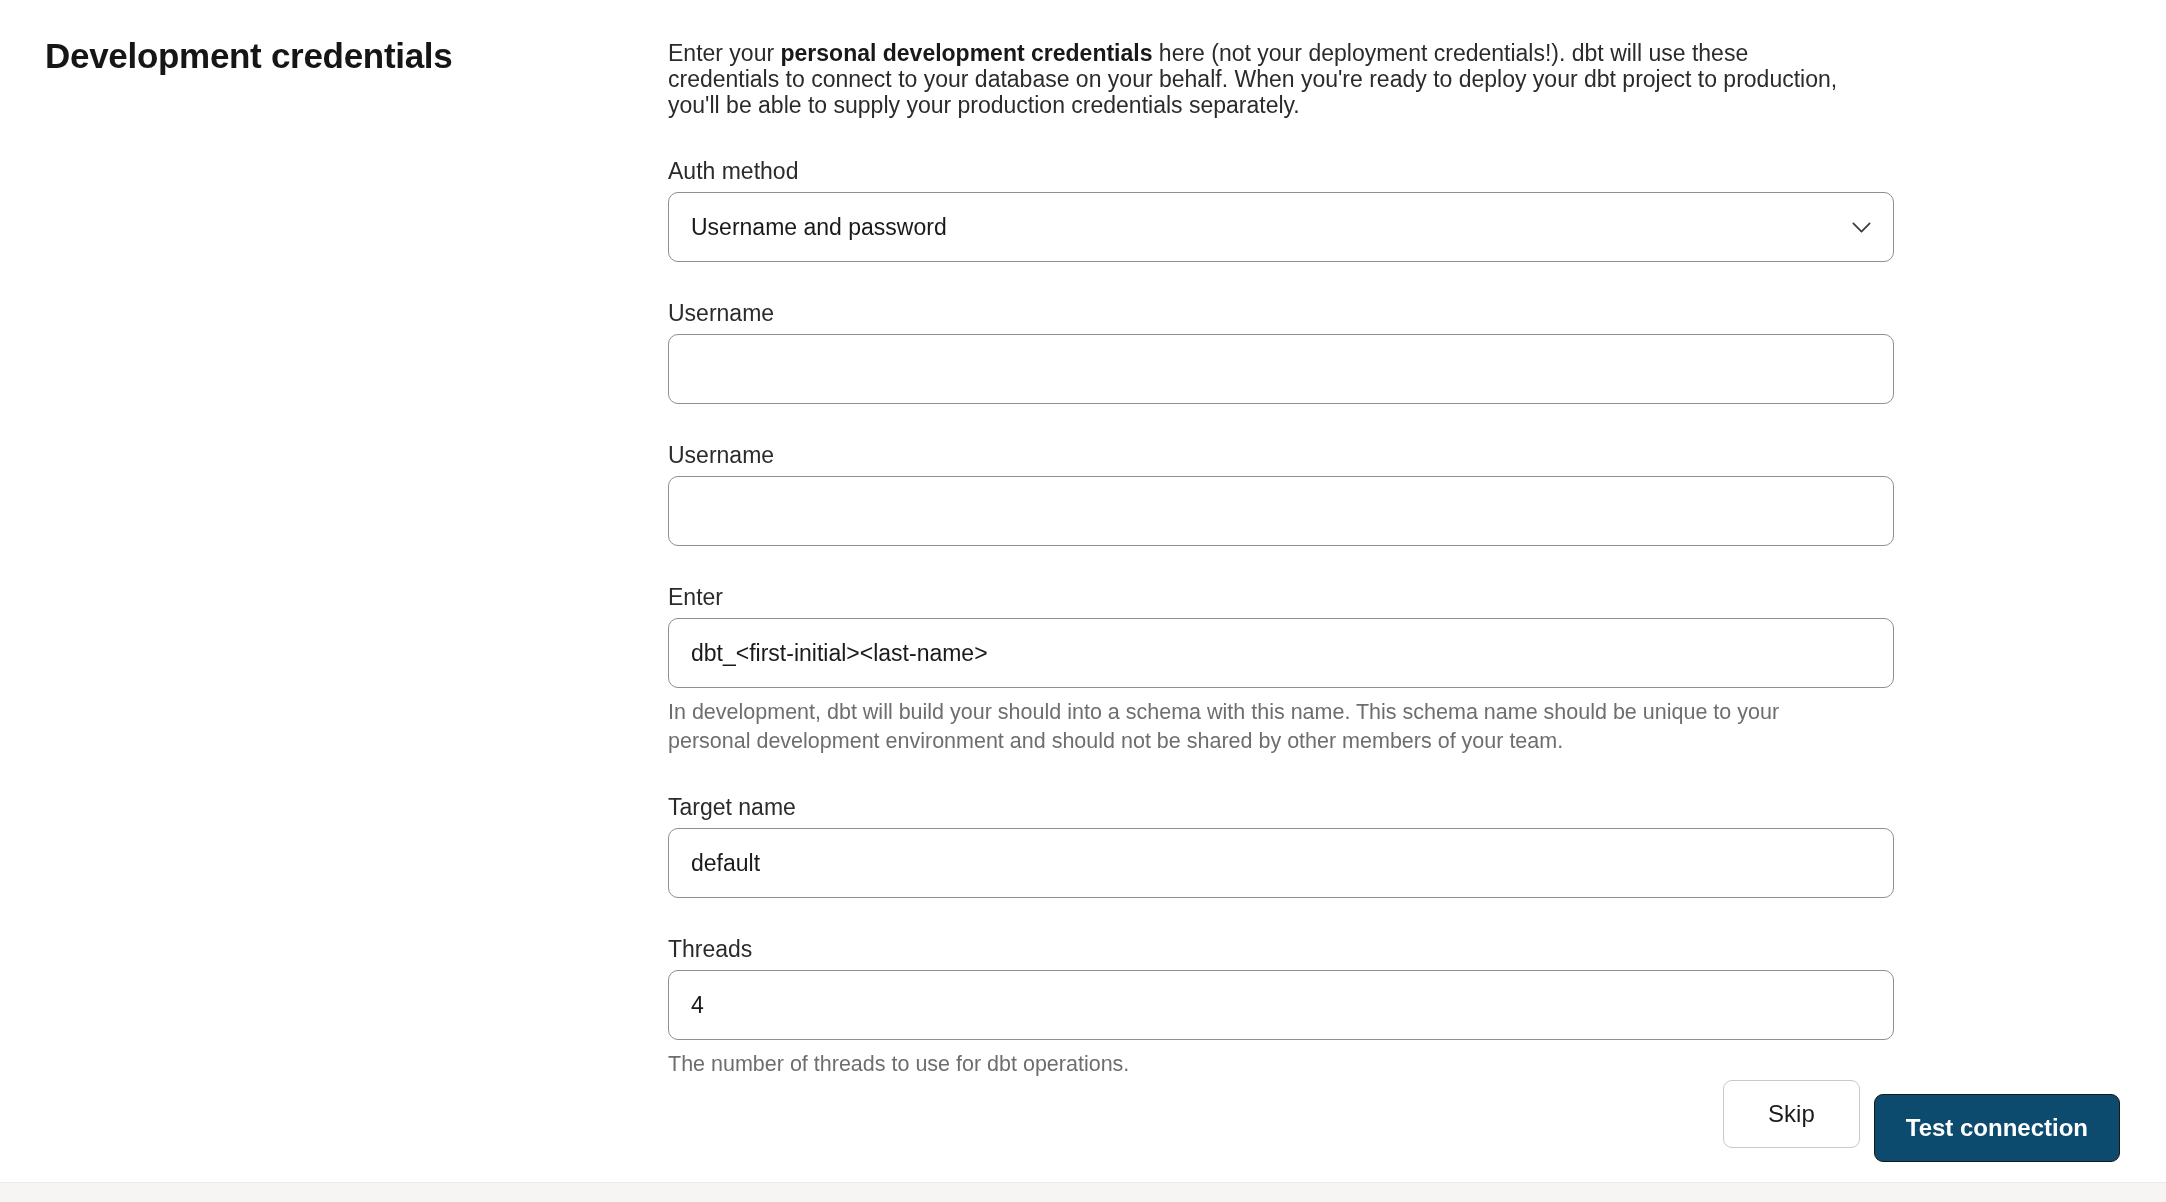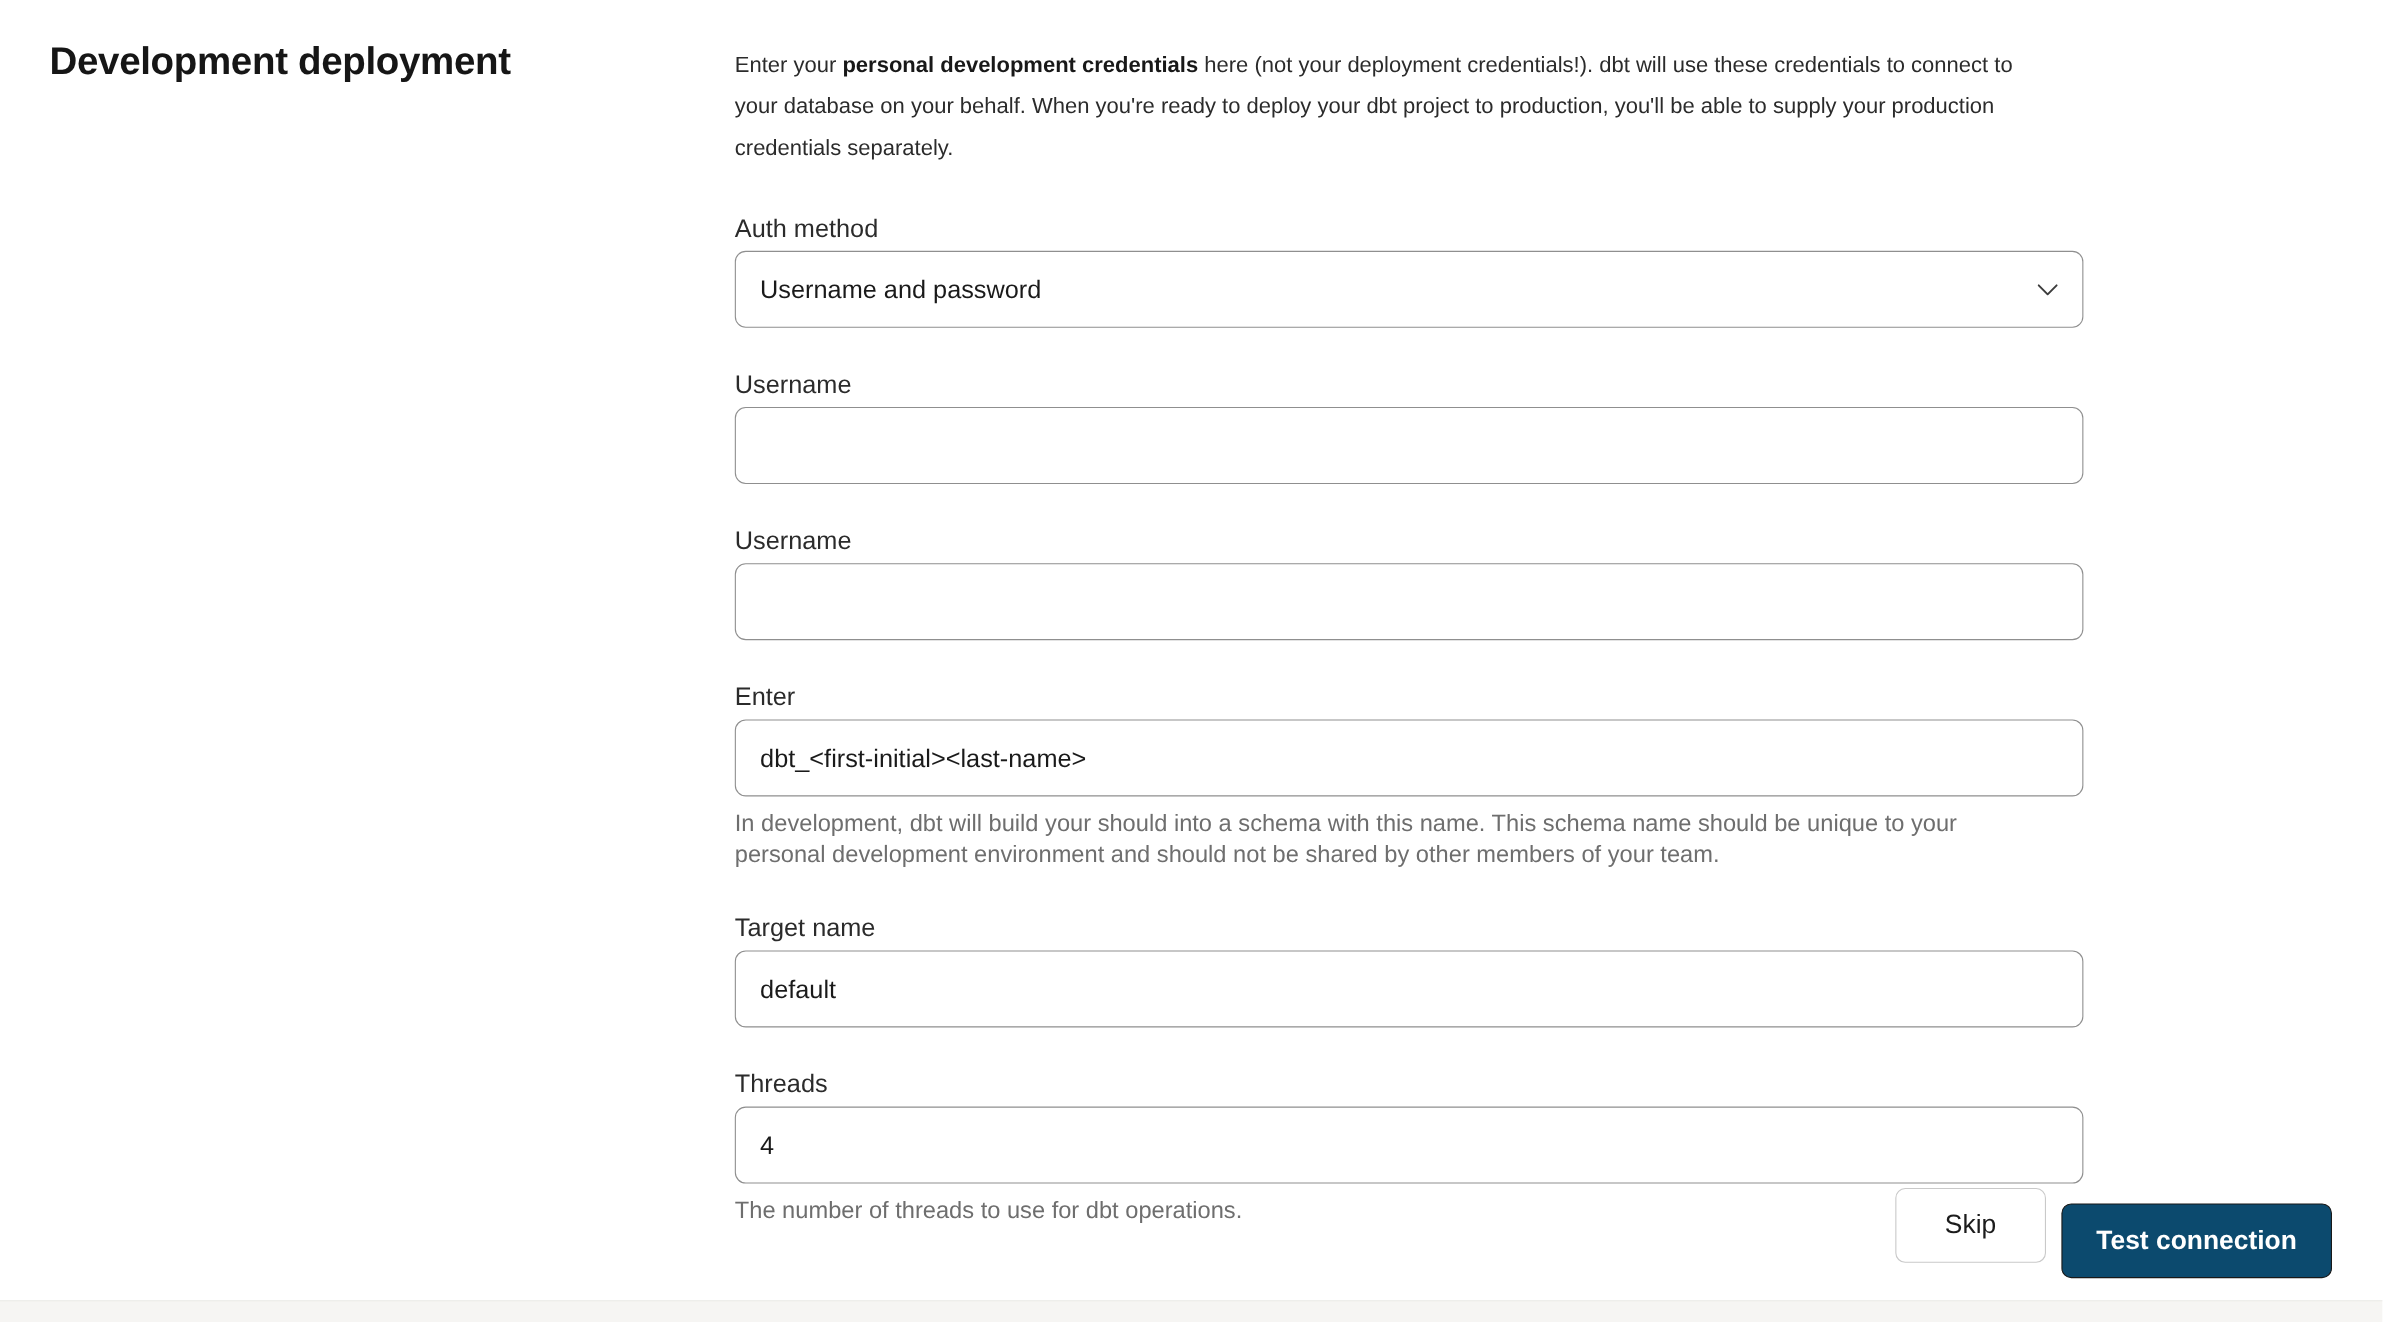--- a/index.html
+++ b/index.html
@@ -27,22 +27,22 @@
 
   .form-col {
     position: absolute;
     left: 668px;
     top: 40px;
     width: 1226px;
   }
 
   .intro {
     margin: 0 0 30px 0;
-    font-size: 20px;
-    line-height: 38px;
+    font-size: 23px;
+    line-height: 26px;
     color: #2b2b2b;
     max-width: 1190px;
   }
   .intro strong { font-weight: 700; color: #181818; }
 
   .field { margin-top: 38px; }
 
   .field-label {
     display: block;
     font-size: 23px;
@@ -120,21 +120,21 @@
     height: 20px;
     background: #f6f5f3;
     border-top: 1px solid #ecebe9;
   }
 </style>
 </head>
 <body>
 
 <main>
 
-  <h1 class="page-title">Development deployment</h1>
+  <h1 class="page-title">Development credentials</h1>
 
   <section class="form-col">
 
     <p class="intro"><span>Enter your </span><strong>personal development credentials</strong><span> here (not your deployment credentials!). dbt will use these credentials to connect to your database on your behalf. When you're ready to deploy your dbt project to production, you'll be able to supply your production credentials separately.</span></p>
 
     <div class="field" style="margin-top:40px">
       <label class="field-label">Auth method</label>
       <div class="select-box" role="combobox" aria-expanded="false">
         <span>Username and password</span>
         <svg class="chevron-icon" width="19" height="11" viewBox="0 0 14 8" fill="none">

